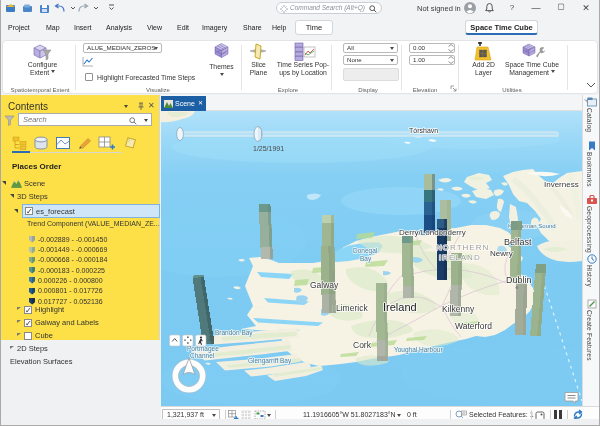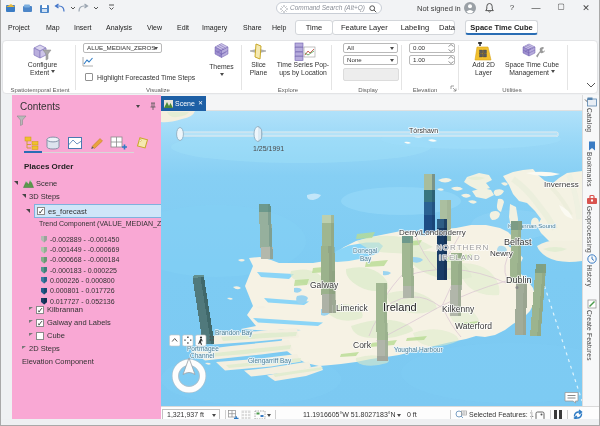--- a/index.html
+++ b/index.html
@@ -16,21 +16,21 @@
 .ctxbox{position:absolute;top:3px;height:15px;background:#fff;border:1px solid #d3d6da;border-radius:3px;font-size:7.5px;color:#222;display:flex;align-items:center;white-space:nowrap}
 
 #ribbon{position:absolute;left:2px;top:40px;width:596px;height:54px;background:#fff;border:1px solid #e3e4e6;border-radius:4px}
 .gsep{position:absolute;top:4px;height:45px;width:1px;background:#e4e4e4}
 .glabel{position:absolute;top:45.5px;font-size:6px;color:#5c5c5c;text-align:center}
 .rbtn{position:absolute;font-size:6.8px;color:#333;text-align:center;line-height:7.6px}
 .combo{position:absolute;height:10px;background:#fff;border:1px solid #b9b9b9;border-radius:2px;font-size:6.2px;color:#333;line-height:8.5px;padding-left:3px;white-space:nowrap}
 .tri{display:inline-block;width:0;height:0;border-left:2px solid transparent;border-right:2px solid transparent;border-top:3px solid #4a4a4a;vertical-align:2px}
 .cb{position:absolute;width:8px;height:8px;border:1px solid #919191;border-radius:1px;background:#fff}
 
-#contents{position:absolute;left:12px;top:95px;width:160px;height:324px;background:#f9a8d4;border-right:1px solid #d5d5d5}
+#contents{position:absolute;left:0;top:95px;width:160px;height:245px;background:#fde047;border-right:1px solid #d5d5d5}
 #contents .title{position:absolute;left:8px;top:6px;font-size:10px;color:#333}
 #searchbox{position:absolute;left:18px;top:18px;width:134px;height:13px;border:1px solid #ababab;background:#fff;font-size:7.5px;font-style:italic;color:#767676;line-height:11px;padding-left:4px}
 .treetxt{position:absolute;font-size:7.5px;color:#333;white-space:nowrap}
 .legtxt{position:absolute;font-size:7px;color:#333;white-space:nowrap}
 .arrow{position:absolute;width:0;height:0}
 .arr-open{border-left:4px solid transparent;border-top:4px solid #444;transform:rotate(0deg)}
 .chk{position:absolute;width:8px;height:8px;border:1px solid #8a8a8a;background:#fff;font-size:8px;line-height:8px;color:#222;text-align:center}
 
 #viewbar{position:absolute;left:161px;top:95px;width:421px;height:16px;background:#f4f5f6;border-bottom:1px solid #e0e0e0}
 #scenetab{position:absolute;left:0px;top:1px;width:45px;height:15px;background:#1d5fa5;color:#fff;font-size:7.5px;line-height:15px}
@@ -88,25 +88,20 @@
   <div class="rtab" style="left:8px">Project</div>
   <div class="rtab" style="left:46px">Map</div>
   <div class="rtab" style="left:74px">Insert</div>
   <div class="rtab" style="left:106px">Analysis</div>
   <div class="rtab" style="left:147px">View</div>
   <div class="rtab" style="left:177px">Edit</div>
   <div class="rtab" style="left:202px">Imagery</div>
   <div class="rtab" style="left:243px">Share</div>
   <div class="rtab" style="left:272px">Help</div>
   <div class="ctxbox" style="left:295px;width:38px;justify-content:center">Time</div>
-  <div class="ctxbox" style="left:332px;width:123px">
-      <span style="margin-left:8px">Feature Layer</span>
-      <span style="margin-left:13px">Labeling</span>
-      <span style="margin-left:10px">Data</span>
-    </div>
   <div class="ctxbox" style="left:465px;width:73px;justify-content:center;font-weight:bold;border-bottom:2px solid #2a6db4">Space Time Cube</div>
 </div>
 
 <div id="ribbon">
   <div class="gsep" style="left:72px"></div>
   <div class="gsep" style="left:238px"></div>
   <div class="gsep" style="left:328px"></div>
   <div class="gsep" style="left:398px"></div>
   <div class="gsep" style="left:455px"></div>
   <div class="gsep" style="left:564px"></div>
@@ -207,20 +202,27 @@
 <div id="contents">
   <div class="title">Contents</div>
   <i class="tri" style="position:absolute;left:124px;top:10px;border-top-color:#444"></i>
   <svg class="abs" style="left:137px;top:7px" width="8" height="9" viewBox="0 0 8 9">
       <path d="M2 1 h4 M3 1 v4 M5 1 v4 M1.5 5 h5 M4 5 v3" stroke="#555" stroke-width="0.8"></path>
     </svg>
   <div style="position:absolute;left:148px;top:6px;font-size:8px;color:#555">✕</div>
   <svg class="abs" style="left:4px;top:20px" width="11" height="11" viewBox="0 0 11 11">
       <path d="M1 1 h9 l-3.5 4 v4.5 l-2 1 v-5.5 Z" fill="#b9b9b9" stroke="#8a8a8a" stroke-width="0.6"></path>
     </svg>
+  <div id="searchbox">Search
+    <svg style="position:absolute;right:14px;top:2.5px" width="8" height="8" viewBox="0 0 8 8">
+        <circle cx="3.2" cy="3.2" r="2.4" fill="none" stroke="#666" stroke-width="0.9"></circle>
+        <path d="M5 5 L7.3 7.3" stroke="#666" stroke-width="0.9"></path>
+      </svg>
+    <i class="tri" style="position:absolute;right:3px;top:5px;border-top-color:#444"></i>
+  </div>
 
   <svg class="abs" style="left:12px;top:41px" width="16" height="14" viewBox="0 0 16 14">
     <rect x="1" y="1" width="6" height="4" fill="#f0c02e" stroke="#c89a14" stroke-width="0.5"></rect>
     <path d="M3 5 v7 h4 M3 8.5 h4" stroke="#c89a14" stroke-width="0.8" fill="none"></path>
     <rect x="8" y="5.5" width="6" height="3.5" fill="#f0c02e" stroke="#c89a14" stroke-width="0.5"></rect>
     <rect x="8" y="10" width="6" height="3.5" fill="#f0c02e" stroke="#c89a14" stroke-width="0.5"></rect>
   </svg>
   <svg class="abs" style="left:33px;top:41px" width="16" height="14" viewBox="0 0 16 14">
       <path d="M2 3.5 V10.5 Q2 13 8 13 Q14 13 14 10.5 V3.5" fill="#dde4ee" stroke="#7a8aa0" stroke-width="0.9"></path>
       <ellipse cx="8" cy="3.5" rx="6" ry="2.4" fill="#eef2f8" stroke="#7a8aa0" stroke-width="0.9"></ellipse>
@@ -291,30 +293,30 @@
     </svg>
   <div class="legtxt" style="left:38px;top:192.2px">0.000801 - 0.017726</div>
   <svg class="abs" style="left:28px;top:201.9px" width="8" height="8" viewBox="0 0 8 8">
       <path d="M1 1 h6 v4 l-3 2.5 l-3 -2.5 Z" fill="#1b3c66"></path>
       <path d="M4 1 h3 v4 l-3 2.5 Z" fill="#132e52"></path>
     </svg>
   <div class="legtxt" style="left:38px;top:202.5px">0.017727 - 0.052136</div>
 
   <div class="arrow" style="left:17px;top:212px;border-top:-91.5px solid transparent;border-bottom:3.5px solid transparent;border-left:4px solid #777"></div>
   <div class="chk" style="left:24px;top:211px">✓</div>
-  <div class="treetxt" style="left:35px;top:210px">Kilbrannan</div>
+  <div class="treetxt" style="left:35px;top:210px">Highlight</div>
   <div class="arrow" style="left:17px;top:225px;border-top:-91.5px solid transparent;border-bottom:3.5px solid transparent;border-left:4px solid #777"></div>
   <div class="chk" style="left:24px;top:224px">✓</div>
   <div class="treetxt" style="left:35px;top:223px">Galway and Labels</div>
   <div class="arrow" style="left:17px;top:238px;border-top:-91.5px solid transparent;border-bottom:3.5px solid transparent;border-left:4px solid #777"></div>
   <div class="chk" style="left:24px;top:237px"></div>
   <div class="treetxt" style="left:35px;top:236px">Cube</div>
   <div class="arrow" style="left:10px;top:251px;border-top:-91.5px solid transparent;border-bottom:3.5px solid transparent;border-left:4px solid #777"></div>
   <div class="treetxt" style="left:17px;top:249px">2D Steps</div>
-  <div class="treetxt" style="left:10px;top:262px">Elevation Component</div>
+  <div class="treetxt" style="left:10px;top:262px">Elevation Surfaces</div>
 </div>
 
 <div id="viewbar">
   <div id="scenetab">
     <svg style="position:absolute;left:3px;top:3.5px" width="9" height="8" viewBox="0 0 9 8">
         <rect x="0" y="0" width="9" height="8" fill="#e8e4d8"></rect>
         <path d="M0 8 L3 2 L5 6 L6.5 3 L9 8 Z" fill="#4a8a3a"></path>
       </svg>
     <span style="margin-left:14px;font-size:7px">Scene</span>
     <span style="position:absolute;right:3px;top:0px;font-size:6px">✕</span>

